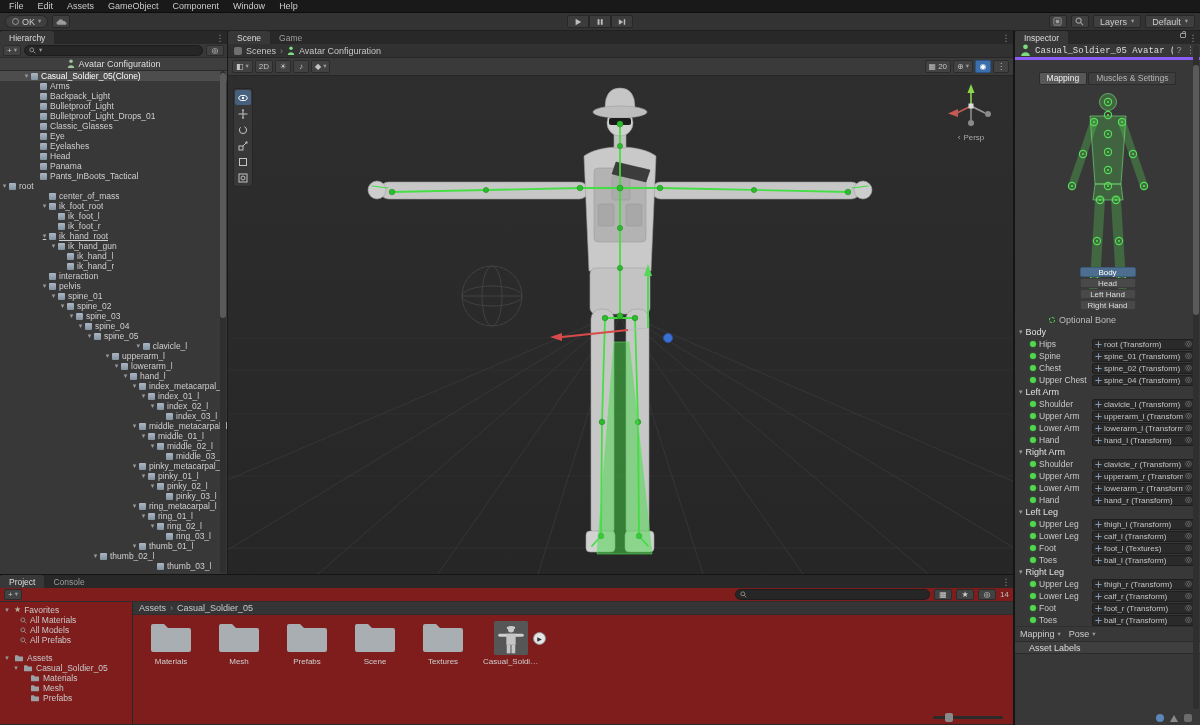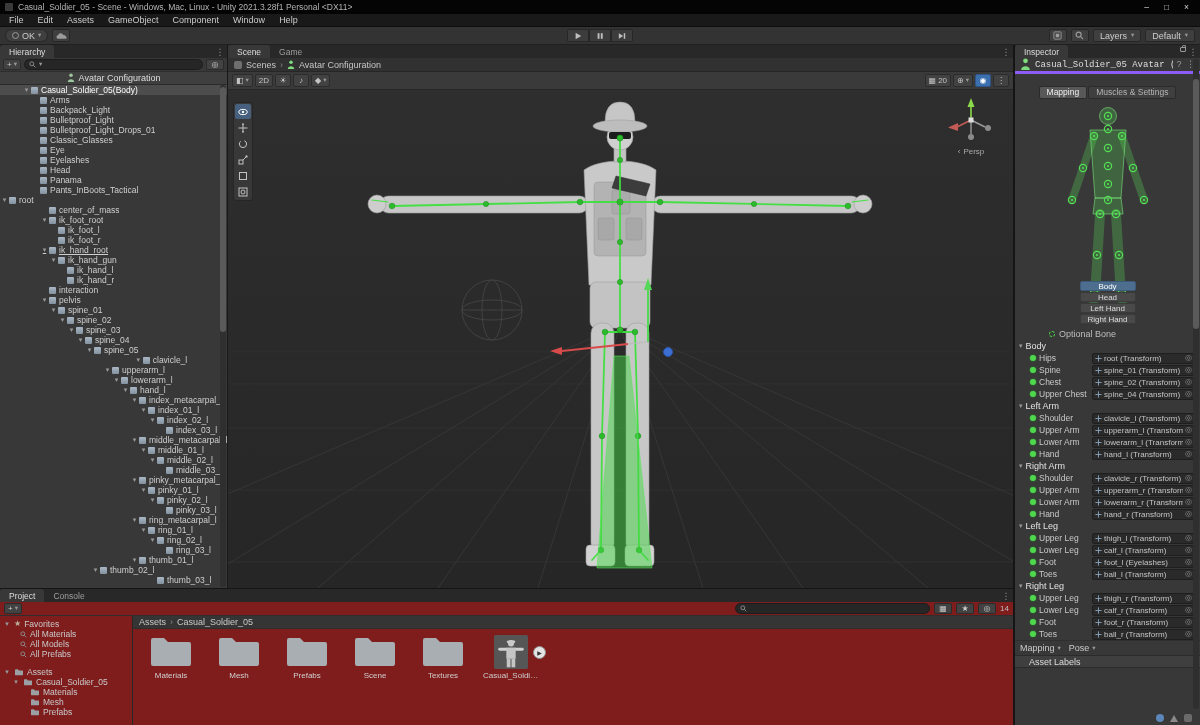--- a/index.html
+++ b/index.html
@@ -121,29 +121,20 @@
 .p-sliderrow{height:13px;display:flex;align-items:center;justify-content:flex-end;padding-right:10px;flex:none;}
 .slider-track{width:70px;height:3px;background:#2b2b2b;border-radius:2px;position:relative;}
 .slider-thumb{position:absolute;left:12px;top:-3px;width:8px;height:9px;background:#8a8a8a;border-radius:2px;}
 .p-footer{height:12px;background:#373737;border-top:1px solid #2a2a2a;flex:none;}
 </style>
 </head>
 <body>
 
 <div class="app">
 
-  <div class="titlebar">
-    <span class="tb-logo"></span>
-    <span class="tb-title">Casual_Soldier_05 - Scene - Windows, Mac, Linux - Unity 2021.3.28f1 Personal &lt;DX11&gt;</span>
-    <span class="tb-controls">
-      <span>–</span>
-      <span>□</span>
-      <span>×</span>
-    </span>
-  </div>
 
   <div class="menubar">
       <div class="menu-item">File</div>
       <div class="menu-item">Edit</div>
       <div class="menu-item">Assets</div>
       <div class="menu-item">GameObject</div>
       <div class="menu-item">Component</div>
       <div class="menu-item">Window</div>
       <div class="menu-item">Help</div>
     </div>
@@ -232,21 +223,21 @@
             <svg width="8" height="10" viewBox="0 0 10 12">
                 <circle cx="5" cy="2.6" r="2.2" fill="#9fc79f"></circle>
                 <path d="M1,11 C1,6.6 9,6.6 9,11 Z" fill="#9fc79f"></path>
               </svg>
             <span>Avatar Configuration</span>
           </div>
           <div class="h-tree">
               <div class="h-row sel" style="padding-left: 22px;">
                 <span class="h-arrow">▾</span>
                 <span class="h-ic"></span>
-                <span class="h-lb">Casual_Soldier_05(Body)</span>
+                <span class="h-lb">Casual_Soldier_05(Clone)</span>
               </div>
               <div class="h-row" style="padding-left: 31px;">
                 <span class="h-arrow"></span>
                 <span class="h-ic"></span>
                 <span class="h-lb">Arms</span>
               </div>
               <div class="h-row" style="padding-left: 31px;">
                 <span class="h-arrow"></span>
                 <span class="h-ic"></span>
                 <span class="h-lb">Backpack_Light</span>
@@ -1152,21 +1143,21 @@
             </span>
           </div>
           <div class="i-row">
             <span class="dot"></span>
             <span class="i-lb">Foot</span>
             <span class="i-field">
               <svg width="7" height="7" viewBox="0 0 10 10">
                 <path d="M5,0.5 L5,9.5 M0.5,5 L9.5,5" stroke="#88a0b8" stroke-width="1.3"></path>
                 <circle cx="5" cy="5" r="1.2" fill="#88a0b8"></circle>
               </svg>
-              <span class="fv">foot_l (Eyelashes)</span>
+              <span class="fv">foot_l (Textures)</span>
               <span class="pick">◎</span>
             </span>
           </div>
           <div class="i-row">
             <span class="dot"></span>
             <span class="i-lb">Toes</span>
             <span class="i-field">
               <svg width="7" height="7" viewBox="0 0 10 10">
                 <path d="M5,0.5 L5,9.5 M0.5,5 L9.5,5" stroke="#88a0b8" stroke-width="1.3"></path>
                 <circle cx="5" cy="5" r="1.2" fill="#88a0b8"></circle>

